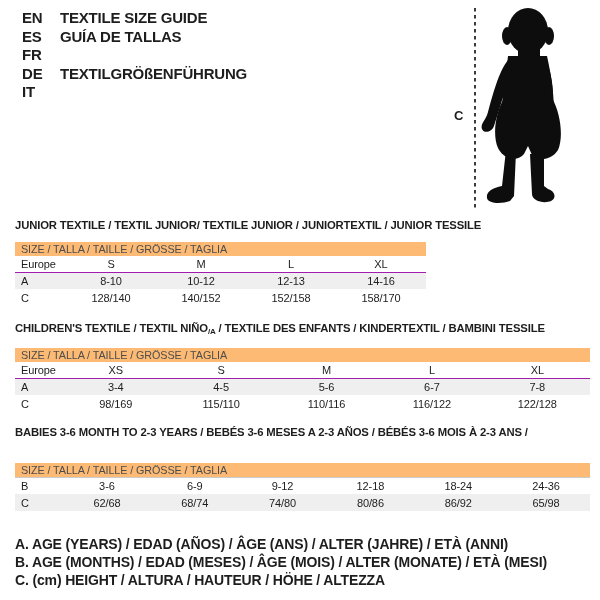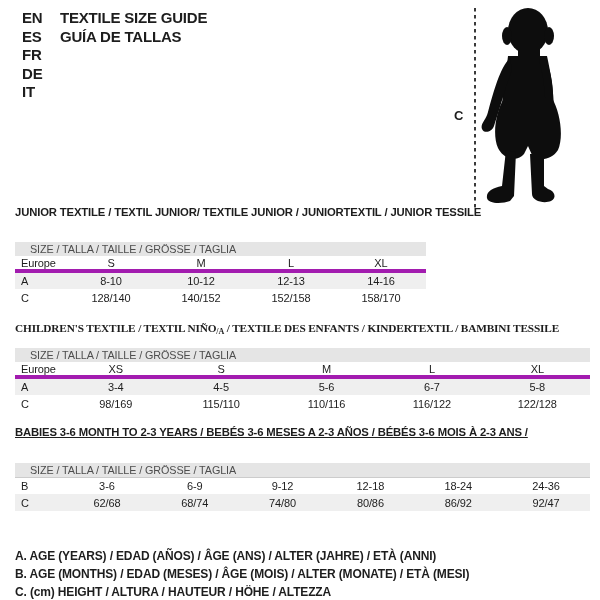--- a/index.html
+++ b/index.html
@@ -21,53 +21,54 @@
   
   .sec-title{position:absolute;left:15px;font-weight:bold;font-size:11.3px;letter-spacing:-0.15px;white-space:nowrap;line-height:14px;}
   .sec-title sub{font-size:8px;vertical-align:-2px;}
   .two-line{white-space:normal;width:560px;line-height:17px;}
 
   
   .size-table{position:absolute;left:15px;box-sizing:border-box;}
   .t1{width:411px;top:242px;}
   .t2{width:575px;top:348px;}
   .t3{width:575px;top:463px;}
-  .size-bar{height:14px;line-height:14px;background:#e5e5e5;color:#4d4d4d;
-    font-size:10.8px;padding-left:15px;letter-spacing:-0.1px;box-sizing:border-box;}
+  .size-bar{height:14px;line-height:14px;background:#fdba74;color:#4d4d4d;
+    font-size:10.8px;padding-left:6px;letter-spacing:-0.1px;box-sizing:border-box;}
   .t-row{display:flex;font-size:11px;letter-spacing:-0.1px;align-items:center;box-sizing:border-box;}
   .r17{height:17px;}
   .r16{height:16px;}
   .lab{flex:0 0 auto;padding-left:6px;box-sizing:border-box;text-align:left;}
   .t1 .lab{width:51px;}
   .t2 .lab,.t3 .lab{width:48px;}
   .val{flex:1 1 0;text-align:center;}
   .shaded{background:#efefef;}
-  .b-bottom{border-bottom:4px solid #a21caf;}
+  .b-bottom{border-bottom:1px solid #a21caf;}
   .b-top{border-top:1px solid #cccccc;}
 
   
-  .notes{left:15px;top:535px;font-weight:bold;font-size:12px;line-height:18px;letter-spacing:-0.15px;margin-top:12px;}
+  .notes{left:15px;top:535px;font-weight:bold;font-size:14px;line-height:18px;letter-spacing:-0.15px;}
 </style>
 </head>
 <body>
 
 <div class="abs langs">
   <div class="lang-row">
     <span class="lang-code">EN</span>
     <span class="lang-label">TEXTILE SIZE GUIDE</span>
   </div>
   <div class="lang-row">
     <span class="lang-code">ES</span>
     <span class="lang-label">GUÍA DE TALLAS</span>
   </div>
   <div class="lang-row">
     <span class="lang-code">FR</span>
   </div>
   <div class="lang-row">
     <span class="lang-code">DE</span>
+    <span class="lang-label">TEXTILGRÖßENFÜHRUNG</span>
   </div>
   <div class="lang-row">
     <span class="lang-code">IT</span>
   </div>
 </div>
 
 <svg class="abs figure-svg" viewBox="0 0 150 215" xmlns="http://www.w3.org/2000/svg">
   <line x1="25" y1="8" x2="25" y2="208" stroke="#3a3a3a" stroke-width="2" stroke-dasharray="3.5 3.5"></line>
   <text x="4" y="120" font-size="13" font-weight="bold" fill="#1d1d1d" font-family="Liberation Sans, sans-serif">C</text>
   <g fill="#0d0d0d">
@@ -77,21 +78,21 @@
     <rect x="68" y="46" width="22" height="14"></rect>
     <path d="M58,56 C56,76 52,92 52,112 L104,112 C104,90 100,70 97,56 Z"></path>
     <path d="M60,58 C50,68 44,90 38,112 C36,120 30,124 32,129 C34,134 42,132 44,126 C50,108 56,86 62,70 Z"></path>
     <path d="M95,58 C100,68 103,82 103,96 C103,103 96,104 95,97 C94,82 92,70 89,60 Z"></path>
     <path d="M54,98 C46,112 42,134 48,148 C54,160 68,162 74,154 L78,146 L82,155 C88,162 102,160 108,150 C114,136 110,112 102,98 Z"></path>
     <path d="M56,150 L52,186 C42,188 36,192 37,198 C38,204 52,204 60,201 L64,196 L66,152 Z"></path>
     <path d="M80,154 L82,194 C82,201 94,204 101,201 C107,198 105,191 98,189 L94,186 L94,154 Z"></path>
   </g>
 </svg>
 
-<div class="sec-title" style="top:205px;">JUNIOR TEXTILE / TEXTIL JUNIOR/ TEXTILE JUNIOR / JUNIORTEXTIL / JUNIOR TESSILE</div>
+<div class="sec-title" style="top:218px;">JUNIOR TEXTILE / TEXTIL JUNIOR/ TEXTILE JUNIOR / JUNIORTEXTIL / JUNIOR TESSILE</div>
 
 <div class="size-table t1">
   <div class="size-bar">SIZE / TALLA / TAILLE / GRÖSSE / TAGLIA</div>
   <div class="t-row r17 b-bottom">
     <span class="lab">Europe</span>
     <span class="val">S</span>
     <span class="val">M</span>
     <span class="val">L</span>
     <span class="val">XL</span>
   </div>
@@ -104,51 +105,51 @@
   </div>
   <div class="t-row r17">
     <span class="lab">C</span>
     <span class="val">128/140</span>
     <span class="val">140/152</span>
     <span class="val">152/158</span>
     <span class="val">158/170</span>
   </div>
 </div>
 
-<div class="sec-title" style="top:321px;font-family:Liberation Serif, serif;"><span>CHILDREN'S TEXTILE / TEXTIL NIÑO</span><sub>/A</sub><span> / TEXTILE DES ENFANTS / KINDERTEXTIL / BAMBINI TESSILE</span></div>
+<div class="sec-title" style="top:321px;"><span>CHILDREN'S TEXTILE / TEXTIL NIÑO</span><sub>/A</sub><span> / TEXTILE DES ENFANTS / KINDERTEXTIL / BAMBINI TESSILE</span></div>
 
 <div class="size-table t2">
   <div class="size-bar">SIZE / TALLA / TAILLE / GRÖSSE / TAGLIA</div>
   <div class="t-row r16 b-bottom" style="height:17px;">
     <span class="lab">Europe</span>
     <span class="val">XS</span>
     <span class="val">S</span>
     <span class="val">M</span>
     <span class="val">L</span>
     <span class="val">XL</span>
   </div>
   <div class="t-row r16 shaded">
     <span class="lab">A</span>
     <span class="val">3-4</span>
     <span class="val">4-5</span>
     <span class="val">5-6</span>
     <span class="val">6-7</span>
-    <span class="val">5-8</span>
+    <span class="val">7-8</span>
   </div>
   <div class="t-row r17">
     <span class="lab">C</span>
     <span class="val">98/169</span>
     <span class="val">115/110</span>
     <span class="val">110/116</span>
     <span class="val">116/122</span>
     <span class="val">122/128</span>
   </div>
 </div>
 
-<div class="sec-title two-line" style="top:424px;text-decoration:underline;">
+<div class="sec-title two-line" style="top:424px;">
   <div>BABIES 3-6 MONTH TO 2-3 YEARS / BEBÉS 3-6 MESES A 2-3 AÑOS / BÉBÉS 3-6 MOIS À 2-3 ANS /</div>
 </div>
 
 <div class="size-table t3">
   <div class="size-bar">SIZE / TALLA / TAILLE / GRÖSSE / TAGLIA</div>
   <div class="t-row r17 b-top">
     <span class="lab">B</span>
     <span class="val">3-6</span>
     <span class="val">6-9</span>
     <span class="val">9-12</span>
@@ -156,21 +157,21 @@
     <span class="val">18-24</span>
     <span class="val">24-36</span>
   </div>
   <div class="t-row r17 shaded">
     <span class="lab">C</span>
     <span class="val">62/68</span>
     <span class="val">68/74</span>
     <span class="val">74/80</span>
     <span class="val">80/86</span>
     <span class="val">86/92</span>
-    <span class="val">92/47</span>
+    <span class="val">65/98</span>
   </div>
 </div>
 
 <div class="abs notes">
   <div>A. AGE (YEARS) / EDAD (AÑOS) / ÂGE (ANS) / ALTER (JAHRE) / ETÀ (ANNI)</div>
   <div>B. AGE (MONTHS) / EDAD (MESES) / ÂGE (MOIS) / ALTER (MONATE) / ETÀ (MESI)</div>
   <div>C. (cm) HEIGHT / ALTURA / HAUTEUR / HÖHE / ALTEZZA</div>
 </div>
 
 </body></html>

